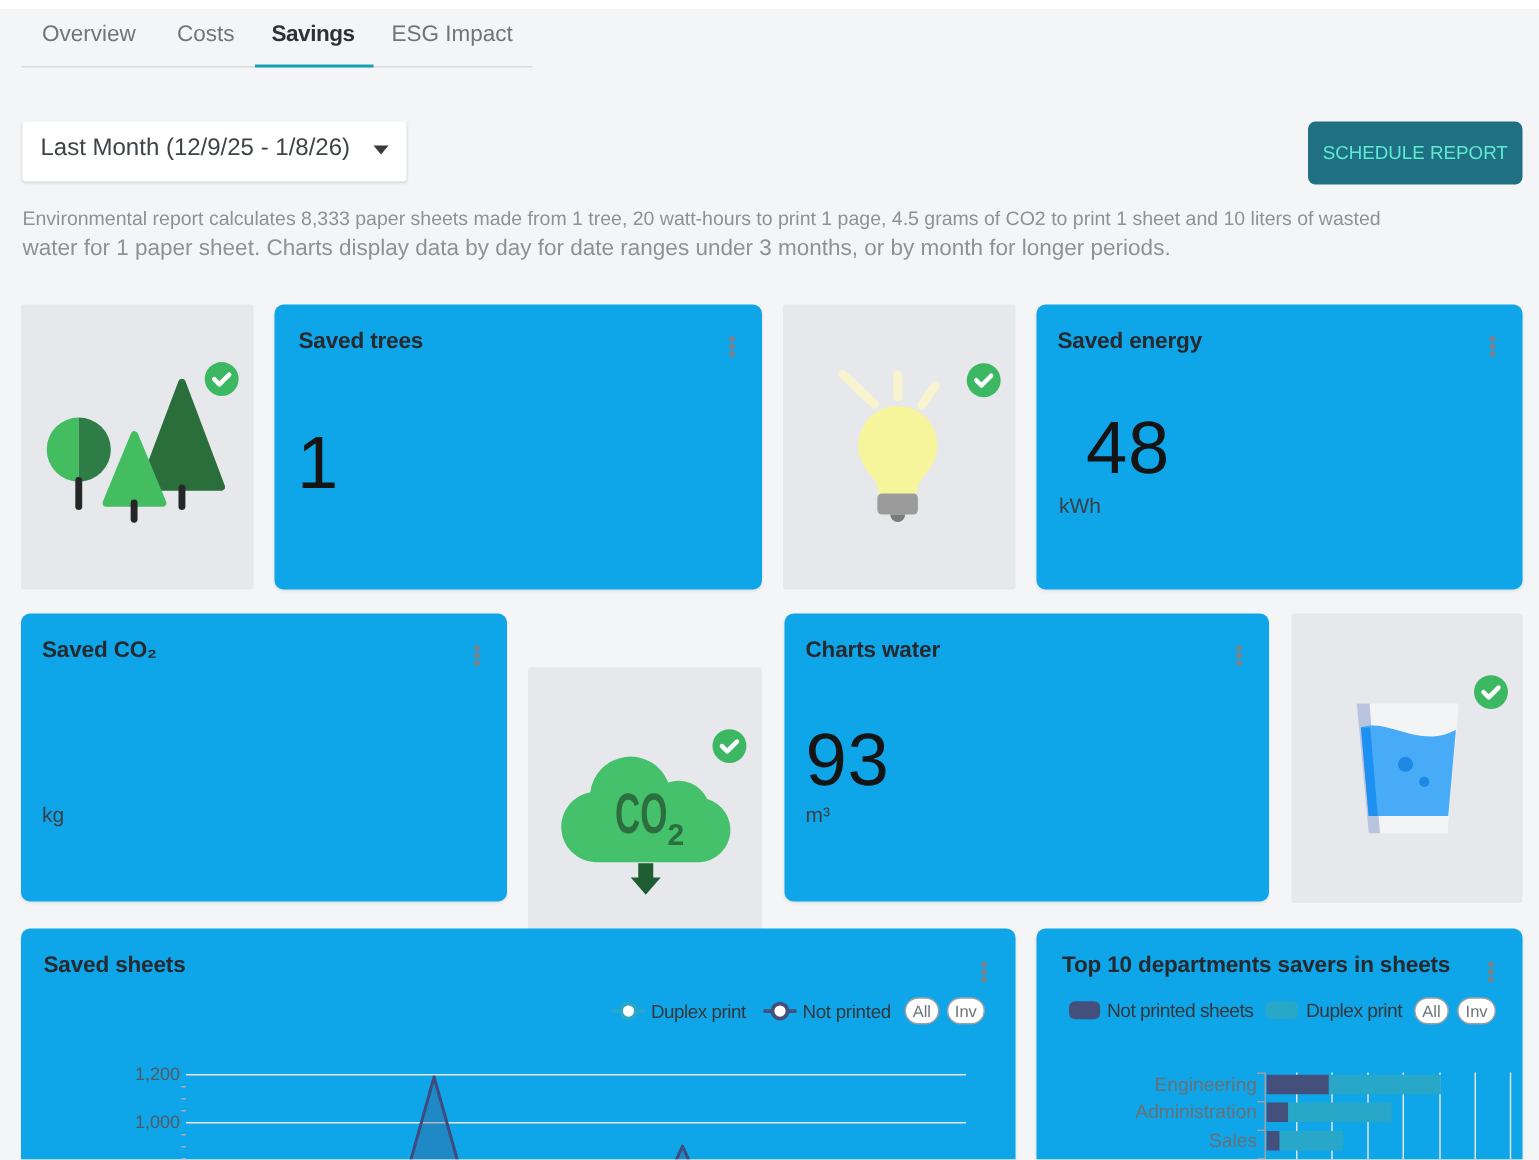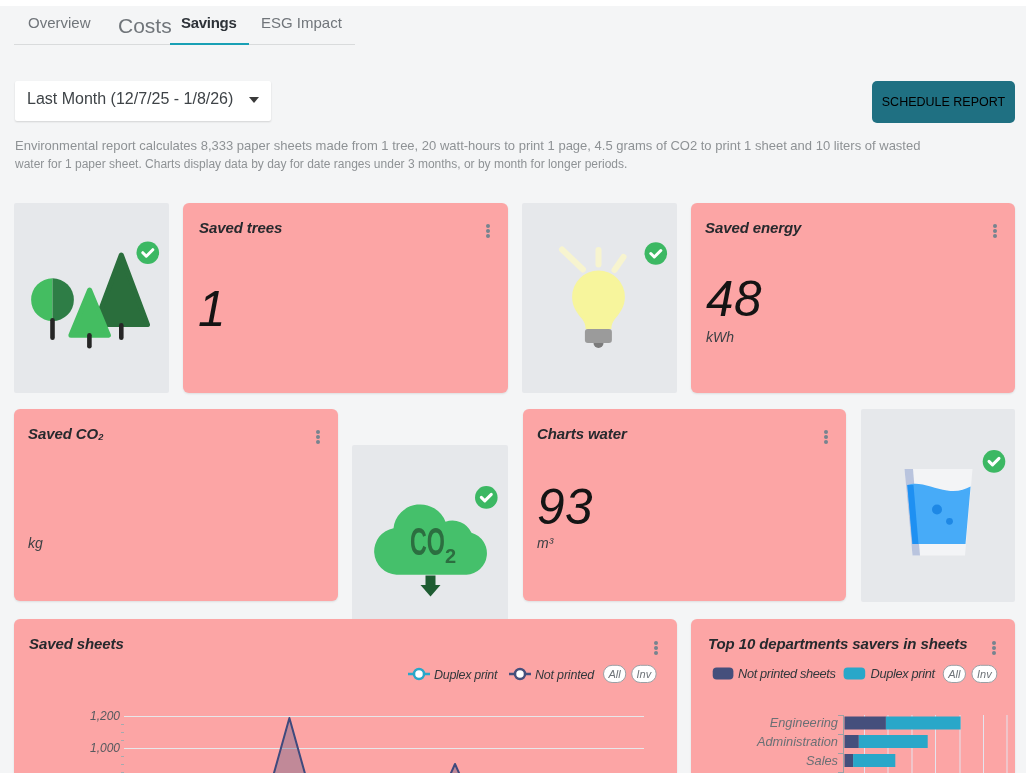--- a/index.html
+++ b/index.html
@@ -1,46 +1,46 @@
 <!DOCTYPE html>
 <html><head>
 <meta charset="utf-8">
 <style>
   * { margin:0; padding:0; box-sizing:border-box; }
   html,body { width:1026px; height:773px; overflow:hidden; }
   body { background:#f4f5f6; font-family:"Liberation Sans", sans-serif; position:relative; }
   .abs { position:absolute; }
-  .card { position:absolute; background:#fca5a5; border-radius:6px; box-shadow:0 1px 2px rgba(60,64,67,0.12);font-style:italic; }
+  .card { position:absolute; background:#0ea5e9; border-radius:6px; box-shadow:0 1px 2px rgba(60,64,67,0.12); }
   .imgcard { position:absolute; background:#e6e8eb; border-radius:2px; }
   .ctitle { position:absolute; left:14px; top:16px; font-size:15px; font-weight:bold; color:#26292d; letter-spacing:-0.1px; }
   .dots { position:absolute; width:4px; }
   .dots span { display:block; width:4px; height:4px; border-radius:50%; background:#76848f; margin-bottom:0.8px; }
   .num { position:absolute; font-size:49.5px; color:#141414; letter-spacing:0.5px; }
   .unit { position:absolute; font-size:14px; color:#3a3f43; }
 </style>
 </head>
 <body>
 
   <div class="abs" style="left:0;top:0;width:1026px;height:6px;background:#fff;"></div>
 
   <div class="abs" style="left:14px;top:44px;width:341px;height:1px;background:#d9dbdc;"></div>
   <div class="abs" style="left:170px;top:42.5px;width:79px;height:2.5px;background:#18a0b5;"></div>
   <div class="abs" id="tab1" style="left:28px;top:14px;font-size:15px;color:#70757a;">Overview</div>
-  <div class="abs" id="tab2" style="left:118px;top:14px;font-size:21px;color:#70757a;">Costs</div>
+  <div class="abs" id="tab2" style="left:118px;top:14px;font-size:15px;color:#70757a;">Costs</div>
   <div class="abs" id="tab3" style="left:181px;top:14px;font-size:15px;font-weight:bold;letter-spacing:-0.3px;color:#2d3238;">Savings</div>
   <div class="abs" id="tab4" style="left:261px;top:14px;font-size:15px;color:#70757a;">ESG Impact</div>
 
   <div class="abs" style="left:15px;top:81px;width:256px;height:40px;background:#fff;border-radius:2px;box-shadow:0 1px 2px rgba(0,0,0,0.14);"></div>
-  <div class="abs" style="left:27px;top:90px;font-size:16px;color:#3e4347;">Last Month (12/7/25 - 1/8/26)</div>
+  <div class="abs" style="left:27px;top:90px;font-size:16px;color:#3e4347;">Last Month (12/9/25 - 1/8/26)</div>
   <div class="abs" style="left:249px;top:97px;width:0;height:0;border-left:5.5px solid transparent;border-right:5.5px solid transparent;border-top:6.5px solid #3a3a3a;"></div>
 
-  <div class="abs" style="left:872px;top:81px;width:143px;height:42px;background:#1f7082;border-radius:5px;color:#000000;font-size:12.5px;letter-spacing:0px;text-align:center;line-height:42px;white-space:nowrap;">SCHEDULE REPORT</div>
+  <div class="abs" style="left:872px;top:81px;width:143px;height:42px;background:#1f7082;border-radius:5px;color:#5eead4;font-size:12.5px;letter-spacing:0px;text-align:center;line-height:42px;white-space:nowrap;">SCHEDULE REPORT</div>
 
   <div class="abs" style="left:15px;top:138px;font-size:13px;color:#8e9295;white-space:nowrap;">Environmental report calculates 8,333 paper sheets made from 1 tree, 20 watt-hours to print 1 page, 4.5 grams of CO2 to print 1 sheet and 10 liters of wasted</div>
-  <div class="abs" style="left:15px;top:156.5px;font-size:12px;color:#8e9295;white-space:nowrap;">water for 1 paper sheet. Charts display data by day for date ranges under 3 months, or by month for longer periods.</div>
+  <div class="abs" style="left:15px;top:156.5px;font-size:15px;color:#8e9295;white-space:nowrap;">water for 1 paper sheet. Charts display data by day for date ranges under 3 months, or by month for longer periods.</div>
 
   <div class="imgcard" style="left:14px;top:203px;width:155px;height:190px;">
     <svg width="155" height="190" viewBox="0 0 155 190">
 
       <path d="M38.5 75.3 A21.4 21.4 0 0 0 38.5 118.1 Z" fill="#44bd61" transform="rotate(0)"></path>
       <path d="M38.5 75.3 A21.4 21.4 0 0 1 38.5 118.1 Z" fill="#2e7d46"></path>
       <circle cx="38.5" cy="96.7" r="21.4" fill="none"></circle>
       <rect x="36.2" y="115" width="4.6" height="22" rx="2.3" fill="#262626"></rect>
 
       <path d="M107.3 52 L133.5 121.6 L81.1 121.6 Z" fill="#2a6e3c" stroke="#2a6e3c" stroke-width="5" stroke-linejoin="round"></path>
@@ -83,21 +83,21 @@
     </svg>
   </div>
 
   <div class="card" style="left:691px;top:203px;width:324px;height:190px;">
     <div class="ctitle">Saved energy</div>
     <div class="dots" style="right:18px;top:21px;">
       <span></span>
       <span></span>
       <span></span>
     </div>
-    <div class="num" style="left:15px;top:67px;">48</div>
+    <div class="num" style="left:33px;top:67px;">48</div>
     <div class="unit" style="left:15px;top:126px;">kWh</div>
   </div>
 
   <div class="card" style="left:14px;top:409px;width:324px;height:192px;">
     <div class="ctitle">Saved CO₂</div>
     <div class="dots" style="right:18px;top:21px;">
       <span></span>
       <span></span>
       <span></span>
     </div>

